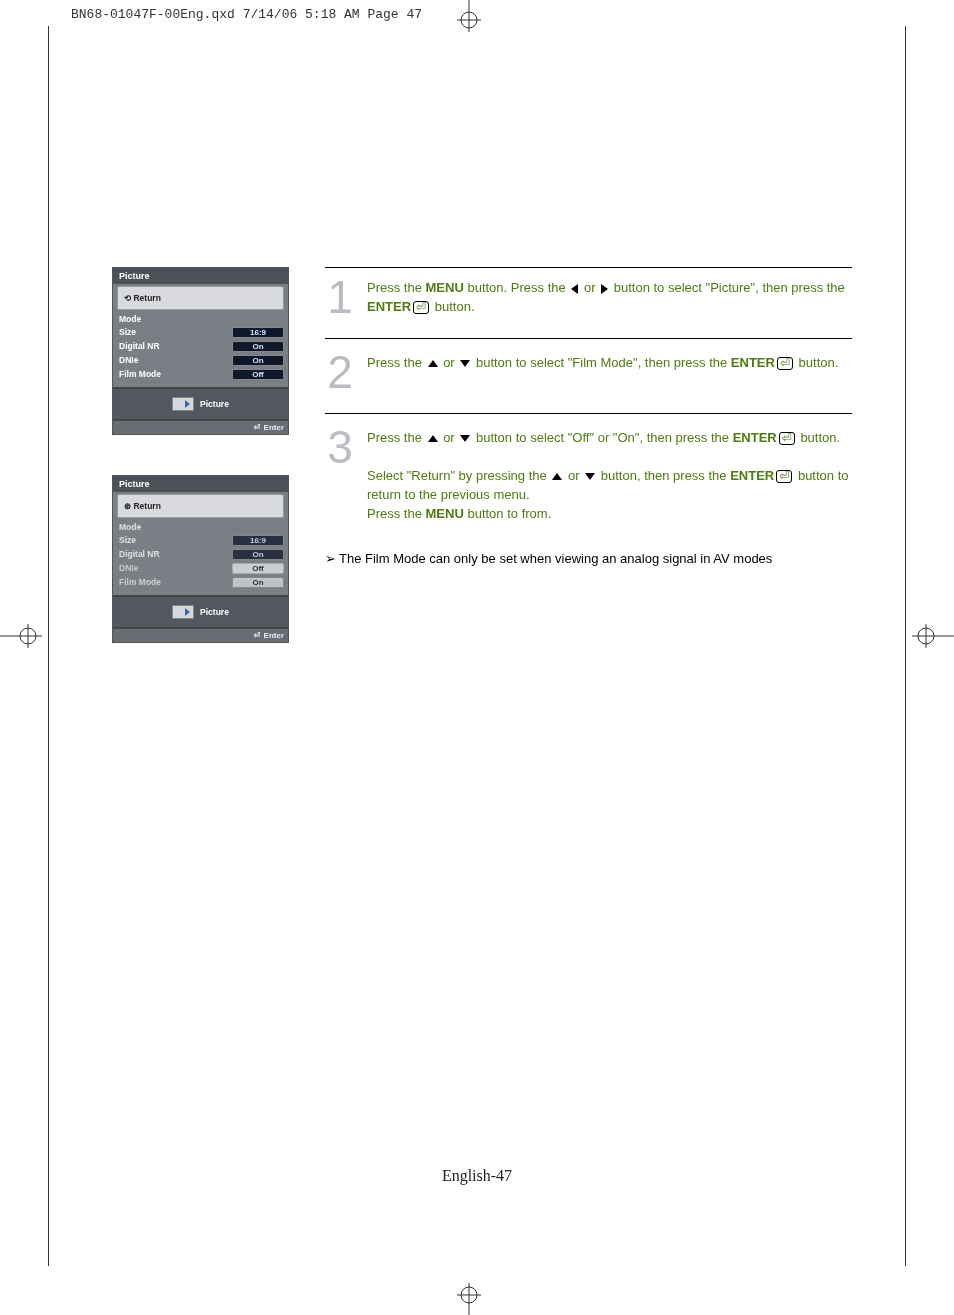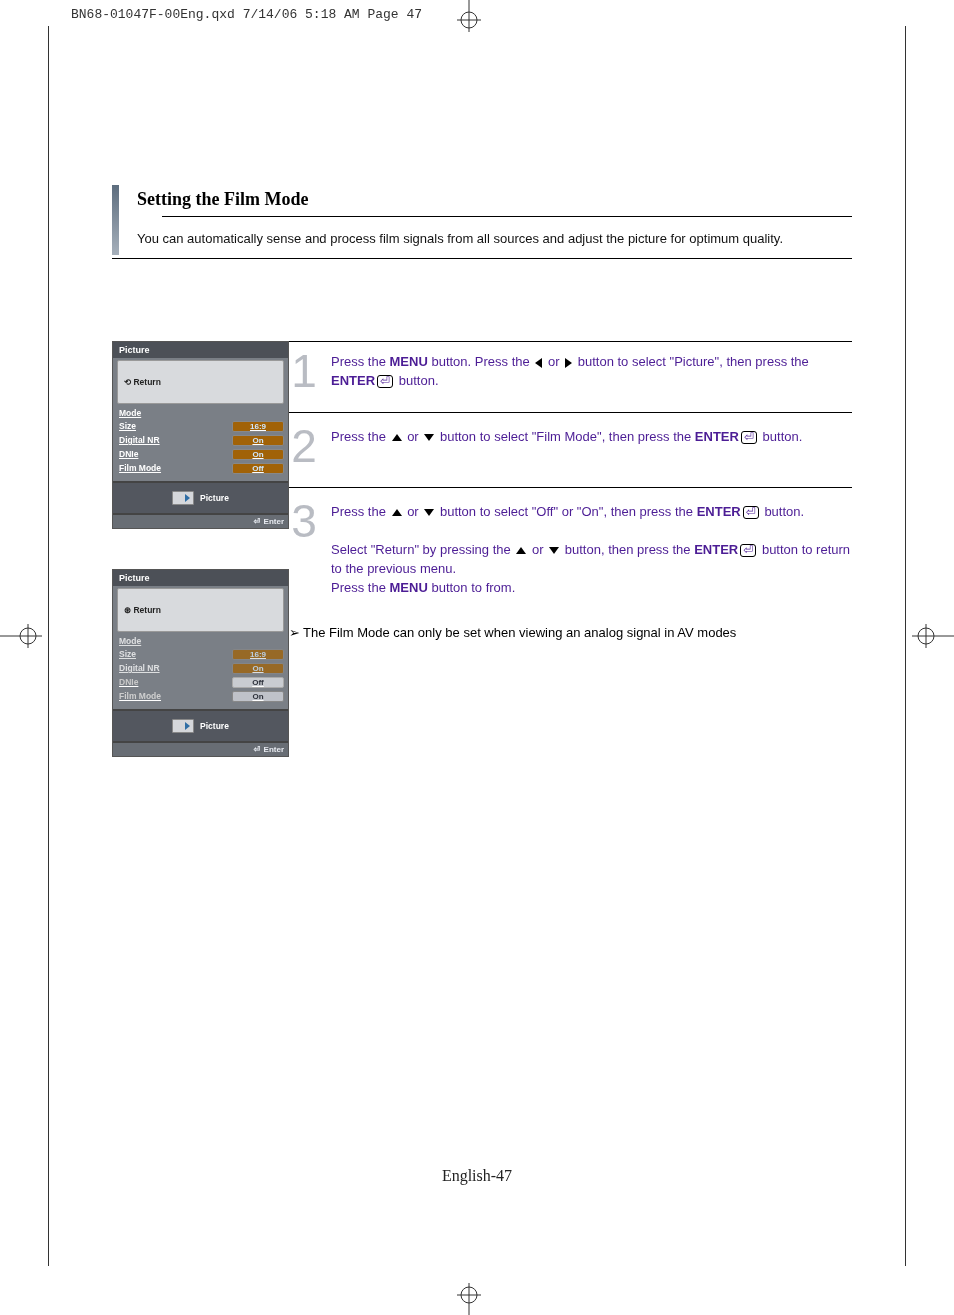--- a/index.html
+++ b/index.html
@@ -88,53 +88,54 @@
     border-top:1px solid #000;
     margin-top:6px;
     margin-left:25px;
   }
   .body-grid {
     margin-top: 82px;
   }
   .row {
     display:flex;
     align-items:flex-start;
+    gap: 36px;
   }
   .osd {
     width: 177px;
     background:#7a7f86;
     border:1px solid #555;
     font-size: 8.5px;
     color:#fff;
     font-weight:bold;
   }
   .osd-title {
     background:#4c5057;
     padding:3px 6px;
     font-size:9px;
   }
   .osd-return {
     background:#d8dadd;
     color:#222;
     margin:2px 4px 0 4px;
-    padding:16px 6px;
+    padding:6px 6px;
     border:1px solid #999;
     border-radius:2px;
     font-size:8.5px;
   }
-  .osd-list { padding:2px 4px 4px 6px;text-decoration:underline; }
+  .osd-list { padding:2px 4px 4px 6px; }
   .osd-row {
     display:flex;
     justify-content:space-between;
     align-items:center;
     padding:1.5px 0;
   }
   .osd-row .lbl { color:#fff; font-size:8.5px; }
   .osd-row .val {
-    background:#a16207;
+    background:#0f172a;
     color:#cfe8ff;
     font-size:8px;
     width:52px;
     text-align:center;
     border:1px solid #888;
     border-radius:2px;
     padding:0 0;
   }
   .osd-row.sel .lbl { color:#c9c9c9; }
   .osd-row.sel .val { background:#c9ccd1; color:#2b2f39; border-color:#aaa; }
@@ -187,21 +188,21 @@
     color:#b9bcc3;
     font-weight:300;
     width:30px;
     text-align:center;
     font-family: Arial, sans-serif;
   }
   .step-text {
     font-size:13px;
     line-height:19px;
     flex:1;
-    color:#4c1d95;
+    color:#4d7c0f;
   }
   .step-text b{font-weight:bold;}
   .arrow {
     display:inline-block;
     width:0;height:0;
     vertical-align:middle;
     margin:0 2px;
   }
   .arrow.left{border-top:5px solid transparent;border-bottom:5px solid transparent;border-right:7px solid #000;}
   .arrow.right{border-top:5px solid transparent;border-bottom:5px solid transparent;border-left:7px solid #000;}
@@ -264,28 +265,20 @@
   <line class="side-cross" x1="0" y1="14" x2="42" y2="14"></line>
   <circle class="side-cross" cx="14" cy="14" r="8"></circle>
   <line class="side-cross" x1="14" y1="2" x2="14" y2="26"></line>
 </svg>
 
 <div class="trim-line-v"></div>
 <div class="trim-line-v right"></div>
 
 <div class="content">
 
-  <div class="title-row">
-    <div class="title-bar"></div>
-    <div class="title-area">
-      <div class="section-title">Setting the Film Mode</div>
-      <div class="title-rule"></div>
-      <div class="section-sub">You can automatically sense and process film signals from all sources and adjust the picture for optimum quality.</div>
-    </div>
-  </div>
 
   <div class="body-grid">
     <div class="row">
 
       <div>
         <div class="osd">
           <div class="osd-title">Picture</div>
           <div class="osd-return">⟲ <span>Return</span></div>
           <div class="osd-list">
             <div class="osd-row">

